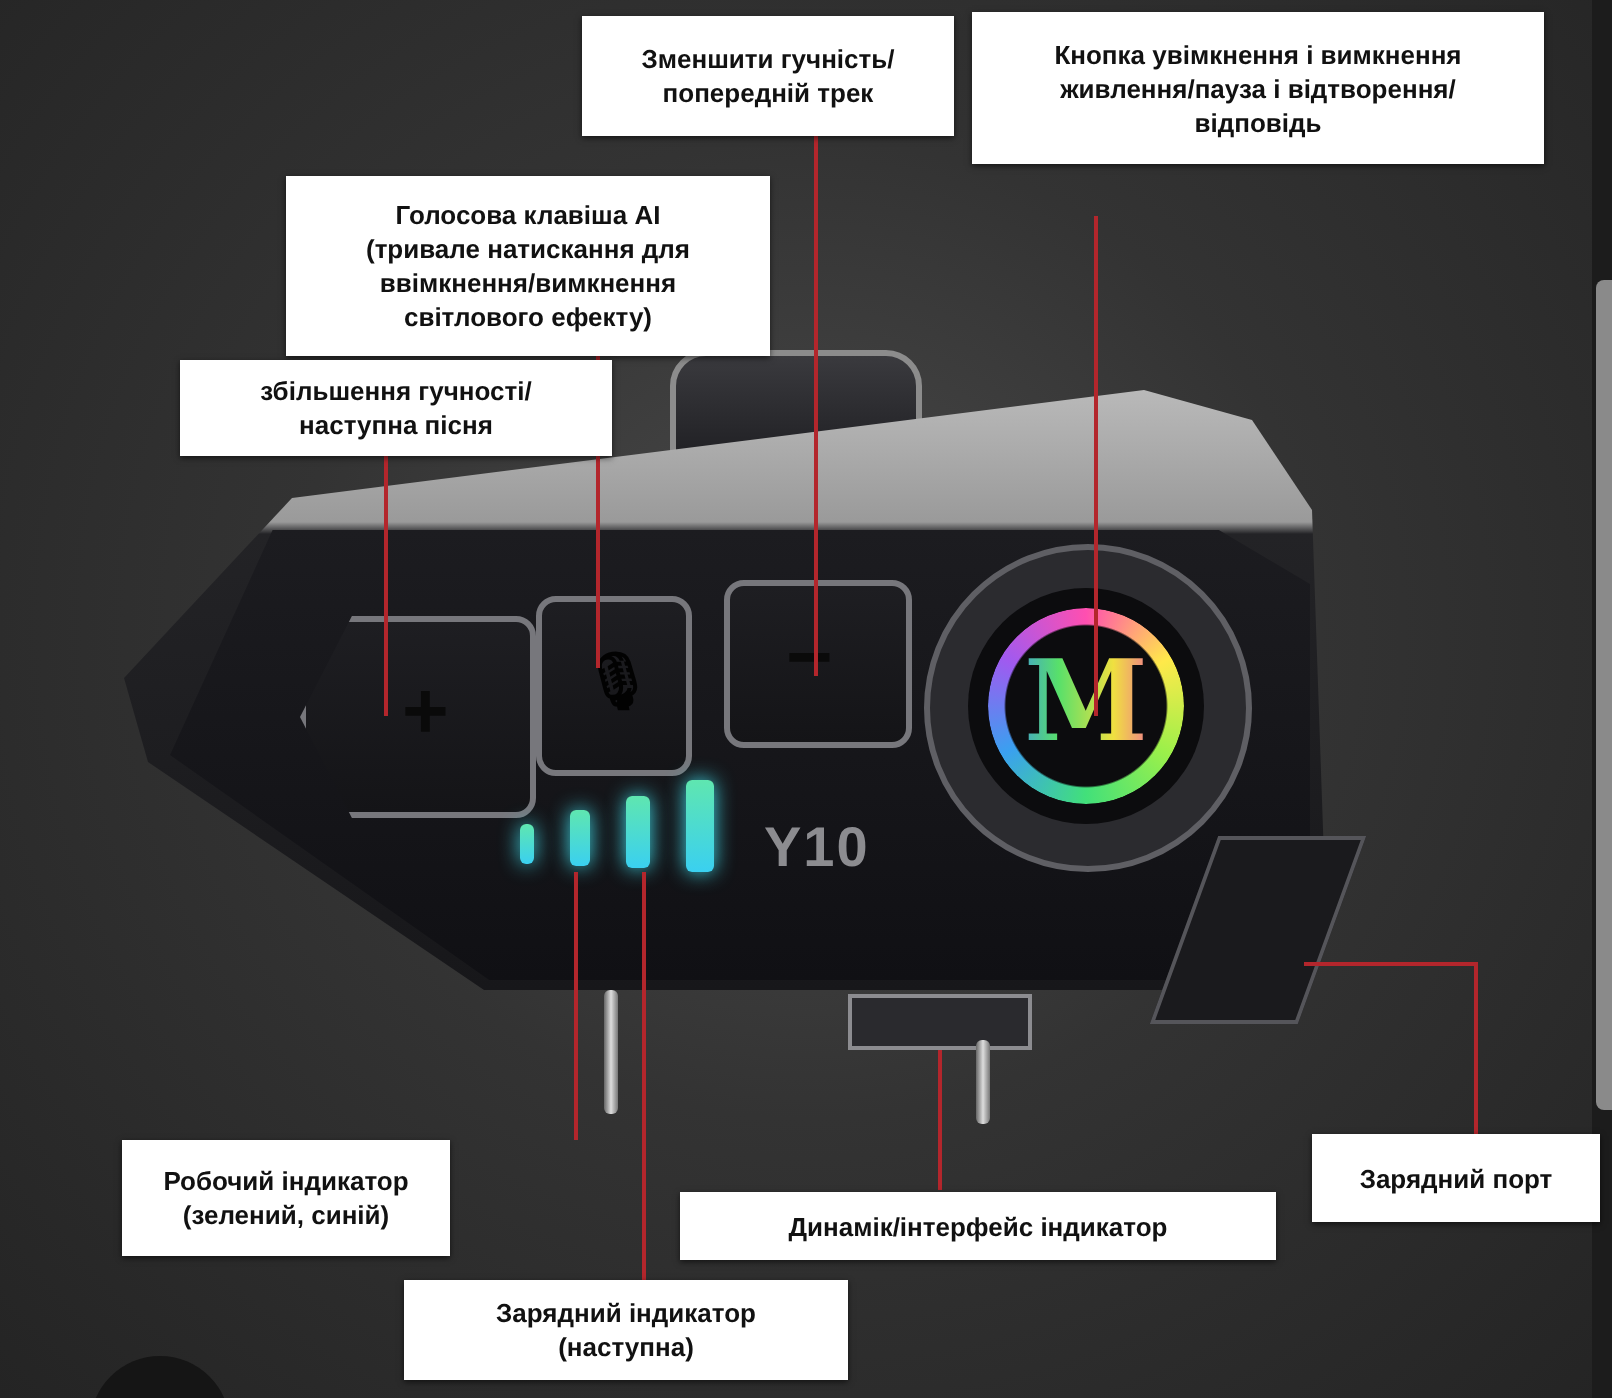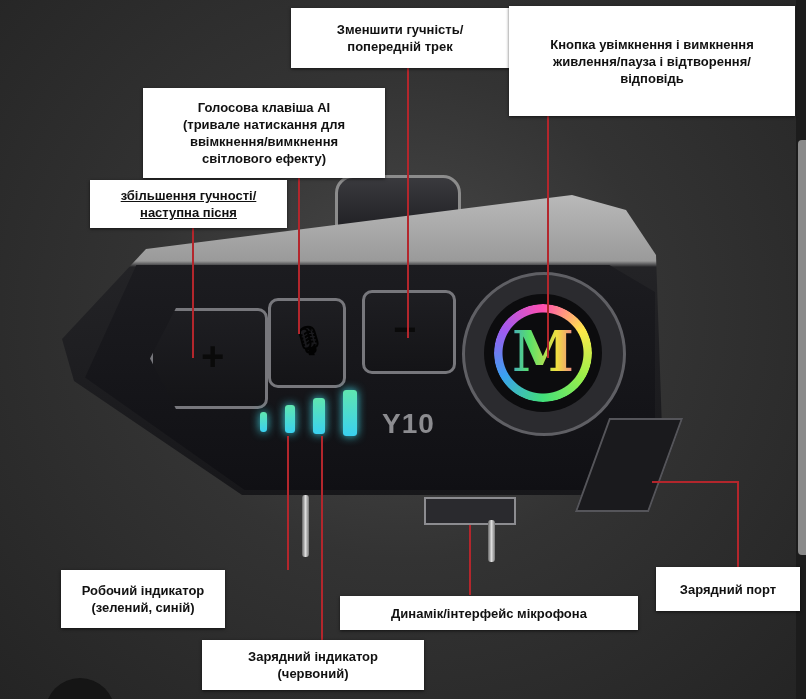--- a/index.html
+++ b/index.html
@@ -143,31 +143,31 @@
 <div class="line" style="left:407px;top:68px;width:2px;height:270px;"></div>
 <div class="line" style="left:547px;top:108px;width:2px;height:250px;"></div>
 <div class="line" style="left:298px;top:178px;width:2px;height:156px;"></div>
 <div class="line" style="left:192px;top:228px;width:2px;height:130px;"></div>
 <div class="line" style="left:287px;top:436px;width:2px;height:134px;"></div>
 <div class="line" style="left:321px;top:436px;width:2px;height:204px;"></div>
 <div class="line" style="left:469px;top:525px;width:2px;height:70px;"></div>
 <div class="line" style="left:652px;top:481px;width:86px;height:2px;"></div>
 <div class="line" style="left:737px;top:481px;width:2px;height:86px;"></div>
 
-<div class="label" style="left:291px;top:8px;width:218px;height:60px;">Зменшити гучність/
+<div class="label" style="left:291px;top:8px;width:186px;height:60px;">Зменшити гучність/
 попередній трек</div>
-<div class="label" style="left:486px;top:6px;width:286px;height:110px;margin-left:23px;">Кнопка увімкнення і вимкнення
+<div class="label" style="left:486px;top:6px;width:286px;height:76px;">Кнопка увімкнення і вимкнення
 живлення/пауза і відтворення/
 відповідь</div>
 <div class="label" style="left:143px;top:88px;width:242px;height:90px;">Голосова клавіша AI
 (тривале натискання для
 ввімкнення/вимкнення
 світлового ефекту)</div>
-<div class="label" style="left:90px;top:180px;width:197px;height:48px;text-decoration:underline;">збільшення гучності/
+<div class="label" style="left:90px;top:180px;width:216px;height:48px;">збільшення гучності/
 наступна пісня</div>
 <div class="label" style="left:61px;top:570px;width:164px;height:58px;">Робочий індикатор
 (зелений, синій)</div>
 <div class="label" style="left:202px;top:640px;width:222px;height:50px;">Зарядний індикатор
-(червоний)</div>
-<div class="label" style="left:340px;top:596px;width:298px;height:34px;">Динамік/інтерфейс мікрофона</div>
+(наступна)</div>
+<div class="label" style="left:340px;top:596px;width:298px;height:34px;">Динамік/інтерфейс індикатор</div>
 <div class="label" style="left:656px;top:567px;width:144px;height:44px;">Зарядний порт</div>
 
 <div class="badge-circle"></div>
 
 </body></html>

